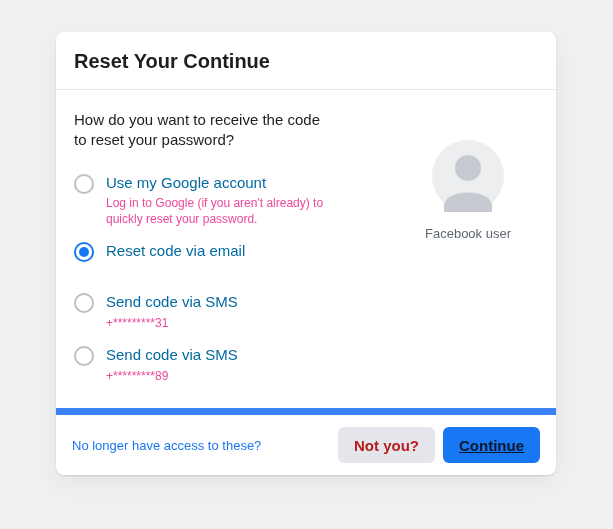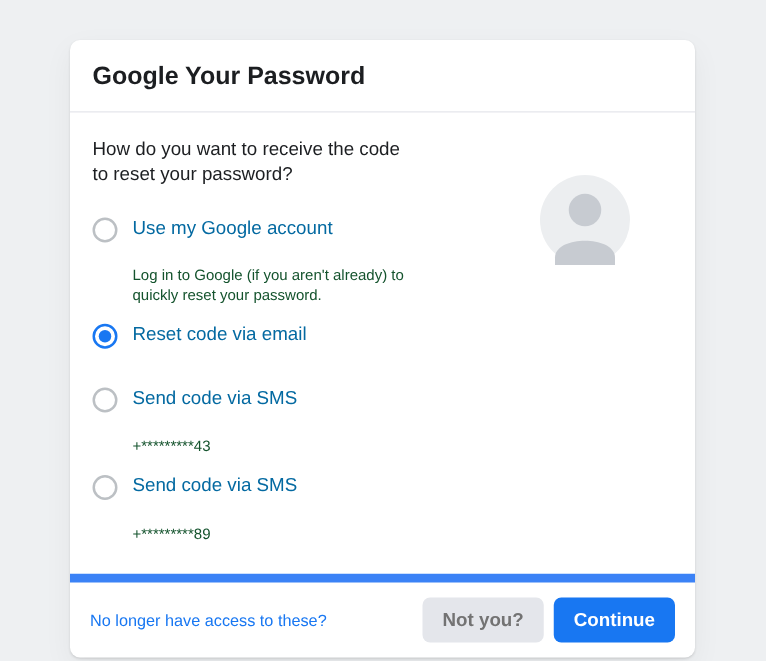--- a/index.html
+++ b/index.html
@@ -84,22 +84,22 @@
     border-radius: 50%;
   }
   .option .texts { flex: 1 1 auto; }
   .opt-label {
     font-size: 15px;
     color: #0369a1;
     line-height: 1.3;
   }
   .opt-sub {
     font-size: 12px;
-    color: #14532d;
-    margin-top: 21px;
+    color: #ec4899;
+    margin-top: 4px;
     line-height: 1.3;
     max-width: 220px;
   }
   .gap { height: 16px; }
   .avatar-wrap {
     margin: 0 auto;
   }
   .avatar-wrap svg { display: block; margin: 0 auto; }
   .user-name {
     font-size: 13px;
@@ -127,34 +127,35 @@
     padding: 0 16px;
     border-radius: 6px;
     font-size: 15px;
     font-weight: 600;
     cursor: pointer;
     border: none;
     margin-left: 8px;
   }
   .btn.secondary {
     background: #e4e6eb;
-    color: #737373;
+    color: #b91c1c;
   }
   .btn.primary {
     background: #1877f2;
-    color: #ffffff;
+    color: #0f172a;
+    text-decoration: underline;
   }
 </style>
 </head>
 <body>
 
 <div class="card">
 
   <div class="card-header">
-    <h1>Google Your Password</h1>
+    <h1>Reset Your Continue</h1>
   </div>
 
   <div class="card-body">
     <div class="col-left">
       <p class="prompt">How do you want to receive the code to reset your password?</p>
 
       <div class="option">
         <span class="radio"></span>
         <div class="texts">
           <div class="opt-label">Use my Google account</div>
@@ -168,41 +169,42 @@
           <div class="opt-label">Reset code via email</div>
         </div>
       </div>
 
       <div class="gap"></div>
 
       <div class="option">
         <span class="radio"></span>
         <div class="texts">
           <div class="opt-label">Send code via SMS</div>
-          <div class="opt-sub">+*********43</div>
+          <div class="opt-sub">+*********31</div>
         </div>
       </div>
 
       <div class="option">
         <span class="radio"></span>
         <div class="texts">
           <div class="opt-label">Send code via SMS</div>
           <div class="opt-sub">+*********89</div>
         </div>
       </div>
     </div>
 
     <div class="col-right">
       <div class="avatar-wrap">
         <svg width="72" height="72" viewBox="0 0 72 72">
           <circle cx="36" cy="36" r="36" fill="#eceef0"></circle>
           <circle cx="36" cy="28" r="13" fill="#c7cbd1"></circle>
           <path d="M12 66 C12 48, 60 48, 60 66 L60 72 L12 72 Z" fill="#c7cbd1"></path>
         </svg>
       </div>
+      <div class="user-name">Facebook user</div>
     </div>
   </div>
 
   <div class="card-footer">
     <a class="link">No longer have access to these?</a>
     <span class="spacer"></span>
     <button class="btn secondary">Not you?</button>
     <button class="btn primary">Continue</button>
   </div>
 

